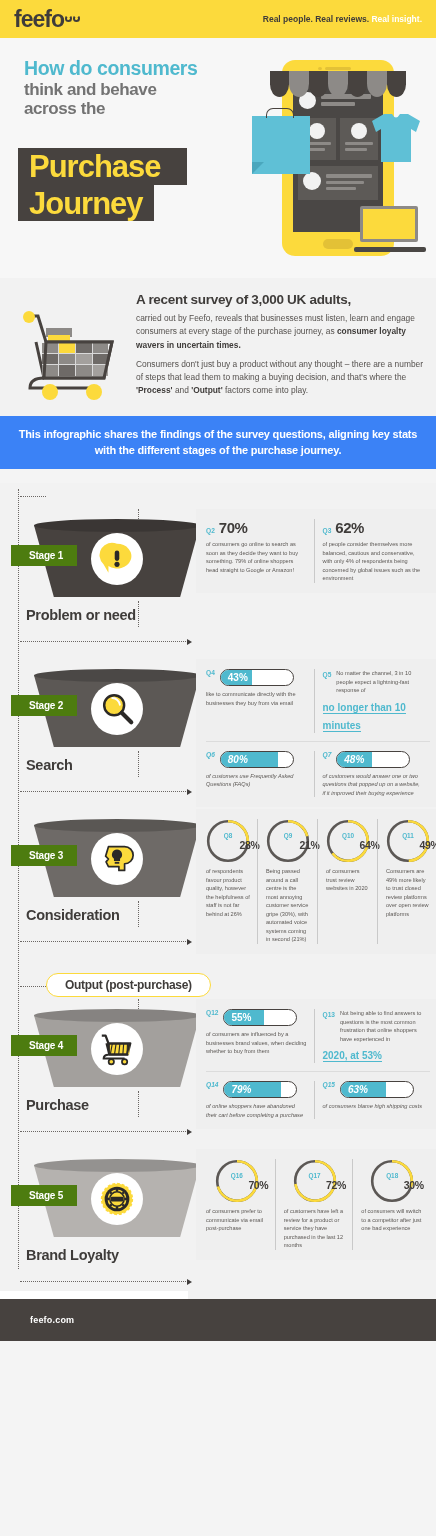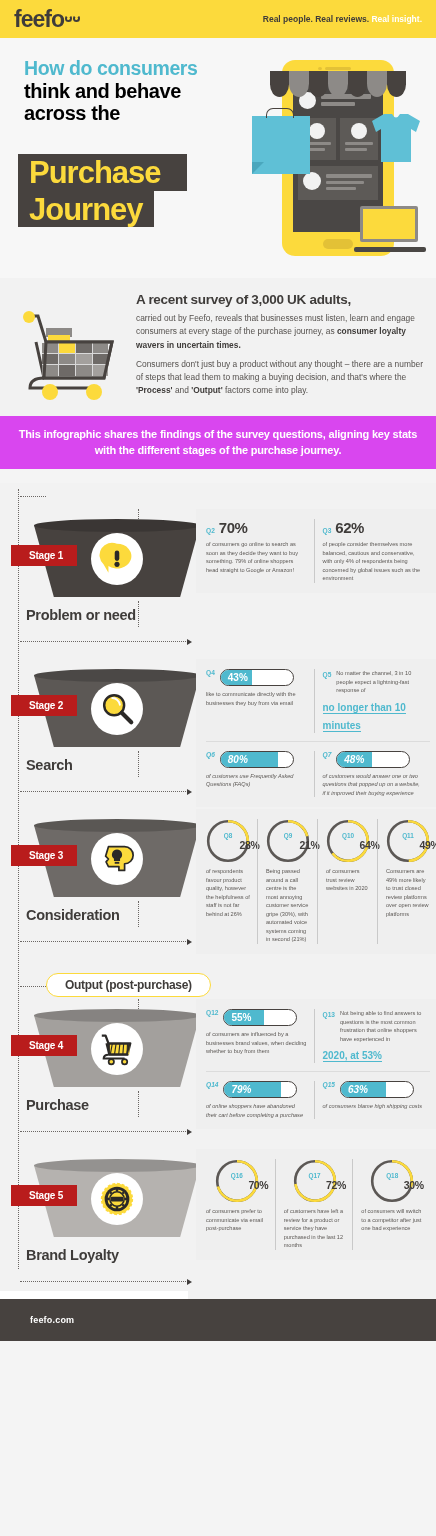--- a/index.html
+++ b/index.html
@@ -26,22 +26,22 @@
   .logo-text { font-size:23px; font-weight:bold; color:#3f3c3a; letter-spacing:-1px; line-height:1; }
   .logo-eyes { display:flex; gap:1px; margin-left:1px; margin-bottom:9px; }
   .eye { width:7px; height:7px; border-radius:50%; border:2px solid #3f3c3a; border-top-color:transparent; }
   .tagline { font-size:8.5px; font-weight:bold; color:#3f3c3a; }
   .tagline .hl { color:#ffffff; }
 
   
   .hero { position:relative; height:240px; background:#f7f7f7; }
   .hero-title { position:absolute; left:24px; top:20px; width:230px; }
   .t1 { font-size:19.5px; font-weight:bold; color:#4FB9CE; line-height:1.12; letter-spacing:-0.4px;}
-  .t2 { font-size:20px; font-weight:bold; color:#000000; line-height:1.12; letter-spacing:-0.4px;}
-  .plaque { position:absolute; left:18px; top:116px; width:184px; }
+  .t2 { font-size:17px; font-weight:bold; color:#737373; line-height:1.12; letter-spacing:-0.4px;}
+  .plaque { position:absolute; left:18px; top:110px; width:184px; }
   .plaque-row { background:#47423f; display:inline-block; padding:3px 11px 1px 11px; }
   .plaque-row.r1 { padding-right:26px; }
   .plaque-txt { font-size:31px; font-weight:bold; color:#FCDA3C; line-height:1.05; letter-spacing:-1px; }
 
   
   .illus { position:absolute; right:8px; top:16px; width:176px; height:212px; }
   .phone { position:absolute; left:30px; top:6px; width:112px; height:196px; background:#FCDA3C; border-radius:13px; }
   .phone-spk { position:absolute; left:50%; top:7px; transform:translateX(-50%); width:26px; height:3px; background:#e3c136; border-radius:2px;}
   .phone-spk2 { position:absolute; left:36px; top:7px; width:4px; height:3px; background:#e3c136; border-radius:50%;}
   .phone-home { position:absolute; left:50%; bottom:7px; transform:translateX(-50%); width:30px; height:10px; background:#e3c136; border-radius:5px;}
@@ -62,21 +62,21 @@
 
   
   .survey { position:relative; height:138px; background:#f2f2f2; padding:14px 12px 0 0; }
   .cart-ill { position:absolute; left:8px; top:28px; width:120px; height:100px; }
   .survey-txt { margin-left:136px; }
   .s-head { font-size:13.5px; font-weight:bold; color:#3f3c3a; letter-spacing:-0.3px; margin-bottom:5px;}
   .s-p { font-size:8.4px; color:#55514e; line-height:1.58; margin-bottom:6px; }
   .s-p b { color:#3f3c3a; }
 
   
-  .banner { background:#d946ef; padding:11px 18px; text-align:center; }
+  .banner { background:#3b82f6; padding:11px 18px; text-align:center; }
   .banner-t { font-size:11px; font-weight:bold; color:#fff; line-height:1.42; letter-spacing:-0.2px;}
 
   
   .journey { position:relative; background:#f2f2f2; padding-bottom:0; }
   .spine { position:absolute; left:18px; top:6px; bottom:30px; border-left:1.4px dotted #6b6764; }
 
   .phase { position:relative; margin:14px 0 0 0; height:26px; }
   .phase-pill {
     position:absolute; left:46px; top:0; background:#fff; border:1.8px solid #FCDA3C;
     border-radius:14px; padding:4px 18px; font-size:12px; font-weight:bold; color:#3f3c3a;
@@ -90,21 +90,21 @@
   .funnel-wrap { position:absolute; left:34px; top:10px; width:166px; height:78px; }
   .funnel { position:relative; width:166px; height:78px; }
   .funnel-top { position:absolute; left:0; top:0; width:166px; height:13px; border-radius:50%; }
   .funnel-body { position:absolute; left:0; top:6px; width:166px; height:72px; }
   .funnel-ico {
     position:absolute; left:50%; top:14px; transform:translateX(-50%);
     width:52px; height:52px; border-radius:50%; background:#fff;
     display:flex; align-items:center; justify-content:center;
   }
   .stage-badge {
-    position:absolute; left:11px; top:36px; background:#b91c1c; color:#fff;
+    position:absolute; left:11px; top:36px; background:#4d7c0f; color:#fff;
     font-size:10px; font-weight:bold; padding:5px 14px 5px 18px; letter-spacing:-0.2px; z-index:4;
   }
   .stage-name { position:absolute; left:26px; top:98px; font-size:14.5px; font-weight:bold; color:#3f3c3a; letter-spacing:-0.3px; line-height:1.15;}
   .stage-arrow { position:absolute; left:20px; top:132px; width:168px; border-top:1.4px dotted #6b6764;}
   .stage-arrow:after { content:''; position:absolute; right:-4px; top:-3.5px; width:0;height:0;
       border-left:5px solid #3f3c3a; border-top:3px solid transparent; border-bottom:3px solid transparent;}
   .stage-down { position:absolute; left:138px; top:88px; height:32px; border-left:1.4px dotted #6b6764;}
 
   .headline { position:absolute; left:202px; top:22px; width:234px; background:#FCDA3C; padding:8px 10px 8px 10px;}
   .headline-t { font-size:9.2px; font-weight:bold; color:#3f3c3a; line-height:1.45; }

